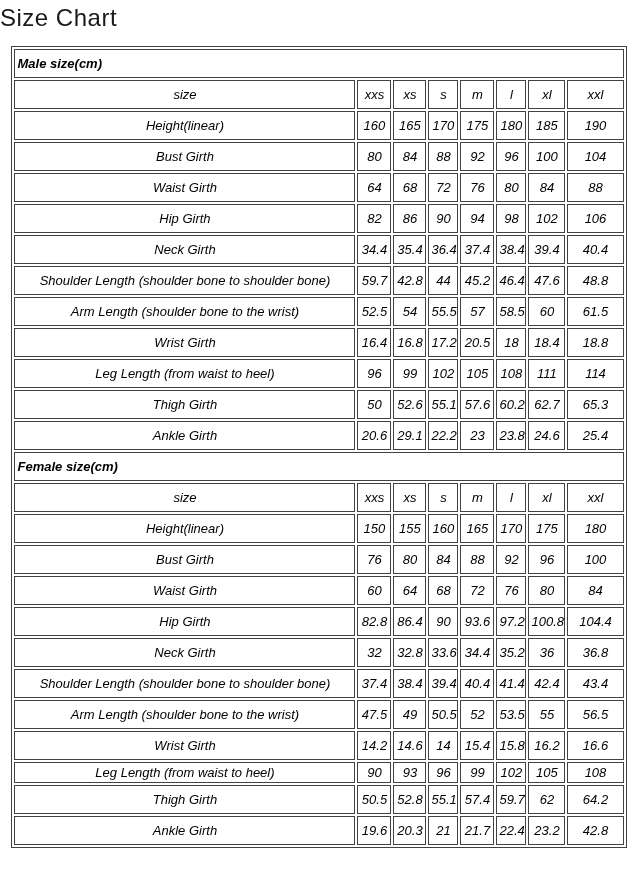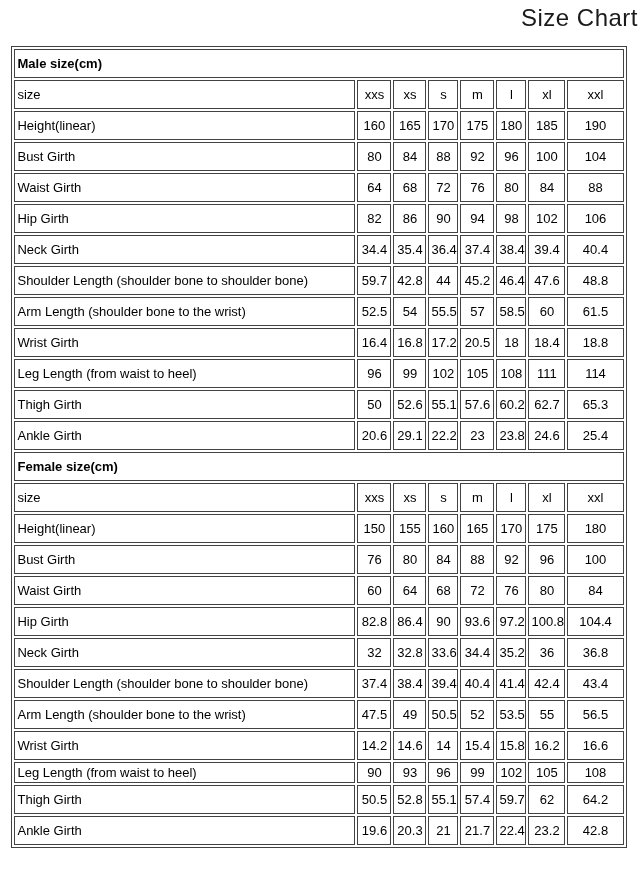--- a/index.html
+++ b/index.html
@@ -10,51 +10,52 @@
     color: #000000;
   }
   .page {
     width: 638px;
     height: 871px;
     background: #ffffff;
     overflow: hidden;
   }
   .title {
     margin: 4px 0 14px 0;
-    text-align: right;
+    text-align: left;
     font-size: 24px;
     font-weight: normal;
     color: #1a1a1a;
     letter-spacing: 0.5px;
   }
   table.size-chart {
     table-layout: fixed;
     width: 613px;
     margin: 12px auto;
     border-collapse: separate;
     border-spacing: 2px;
     border: 1px solid #424242;
     background: #ffffff;
+    font-style: italic;
   }
   table.size-chart td {
     border: 1px solid #424242;
     font-size: 13px;
     line-height: 15px;
     padding: 6px 2px;
     box-sizing: border-box;
     overflow: hidden;
     white-space: nowrap;
   }
   td.sec {
     font-weight: bold;
     text-align: left;
     padding: 8px 2px 8px 3px;
   }
   td.lbl {
-    text-align: left;
+    text-align: center;
     padding-left: 3px;
   }
   td.num {
     text-align: center;
     padding-left: 0;
     padding-right: 0;
   }
   tr.compact td {
     padding-top: 2px;
     padding-bottom: 2px;

